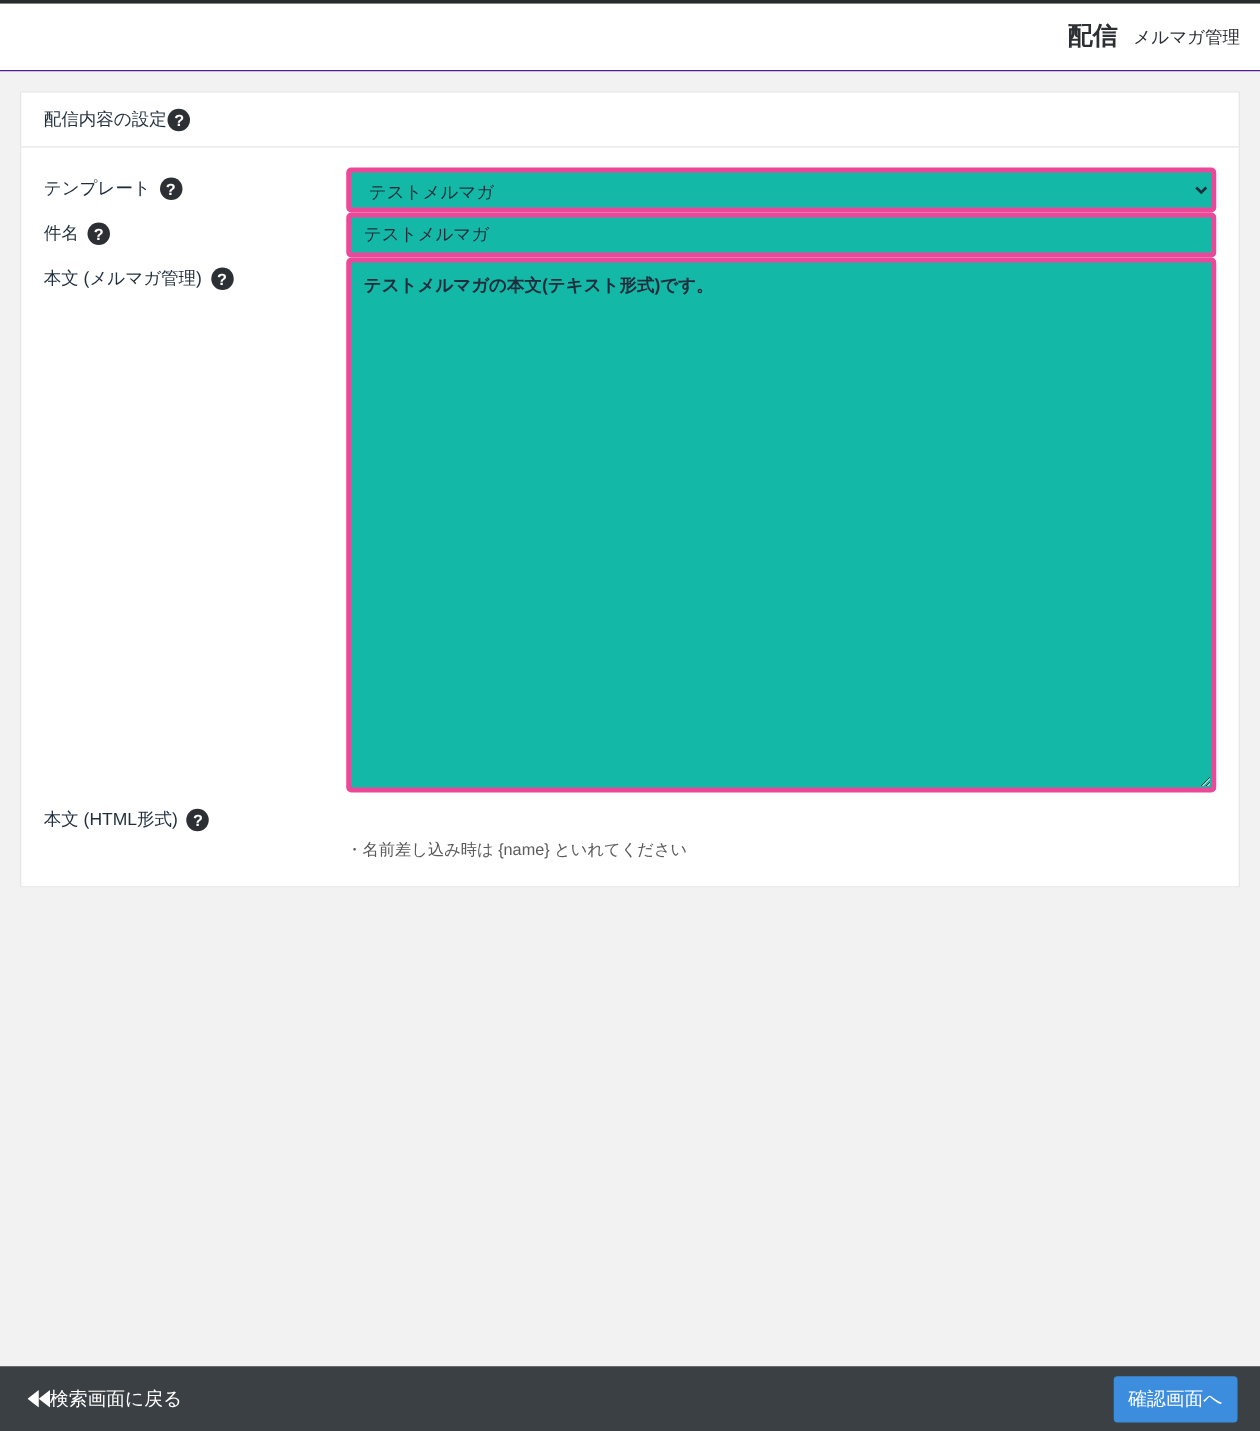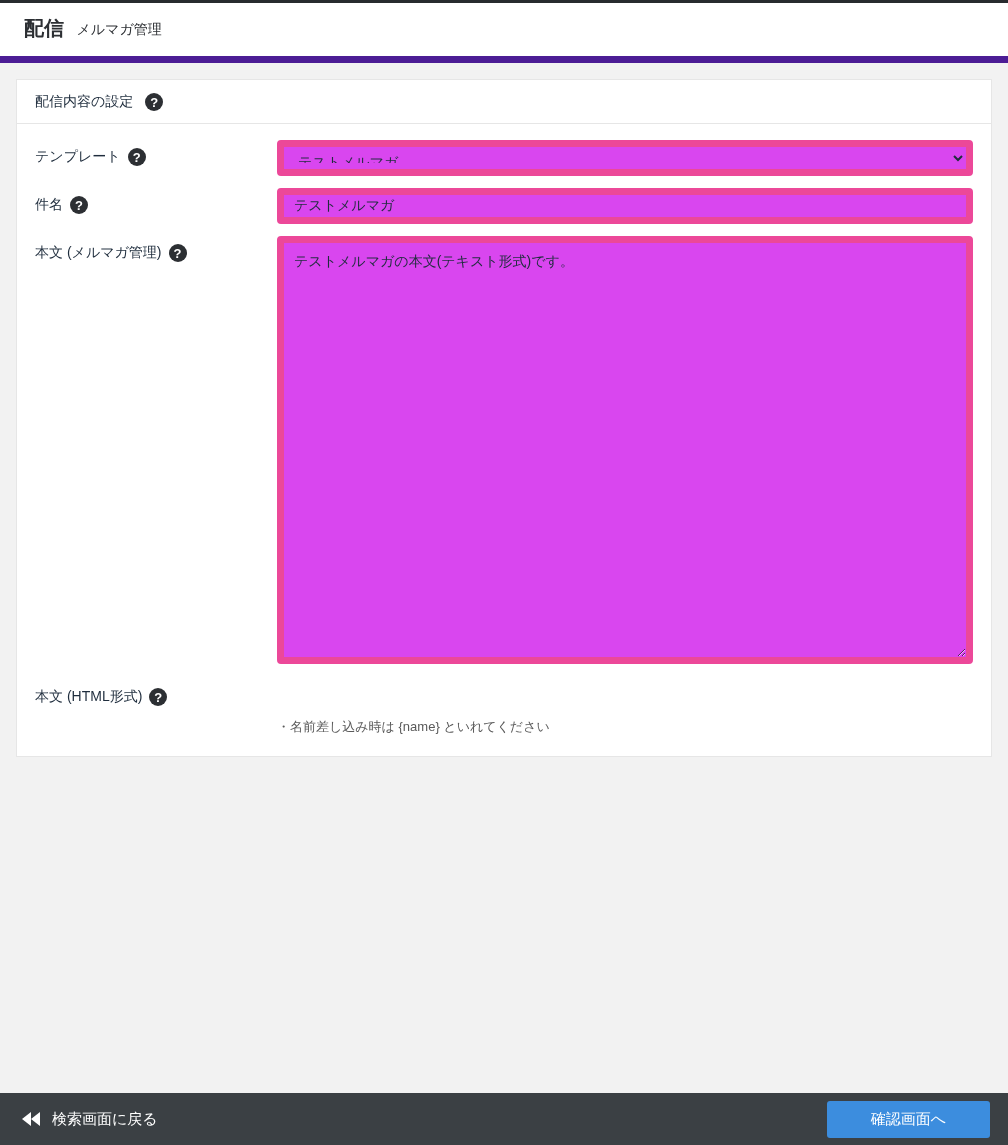--- a/index.html
+++ b/index.html
@@ -14,21 +14,22 @@
       position: relative;
     }
 
     
     .top-rule { height: 3px; background: #272b2e; }
 
     
     .page-header {
       background: #ffffff;
       padding: 12px 16px 14px 24px;
-      border-bottom: 7px solid #4c1d95;
+      border-bottom: 1px solid #4c1d95;
+      text-align: right;
     }
     .page-header .crumb-main {
       font-size: 20px;
       font-weight: 700;
       color: #2c2f33;
       padding-right: 8px;
     }
     .page-header .crumb-sub {
       font-size: 14px;
       color: #2c2f33;
@@ -49,21 +50,21 @@
     }
 
     .card-title {
       padding: 13px 18px 12px 18px;
       border-bottom: 1px solid #e6e6e6;
       font-size: 14px;
       color: #1f2d3d;
       font-weight: 500;
       display: flex;
       align-items: center;
-      gap: 12px;
+      gap: 1px;
     }
 
     .card-body {
       padding: 16px 18px 20px 18px;
     }
 
     .help-badge {
       display: inline-flex;
       align-items: center;
       justify-content: center;
@@ -75,59 +76,59 @@
       font-size: 13px;
       font-weight: 700;
       cursor: help;
       user-select: none;
     }
 
     
     .form-row {
       display: flex;
       align-items: flex-start;
-      margin-bottom: 12px;
       justify-content: space-between;
     }
     .form-row:last-child { margin-bottom: 0; }
     .form-row .label-col {
       width: 242px;
       flex: 0 0 242px;
       padding-top: 8px;
       font-size: 14px;
       color: #1f2d3d;
       display: flex;
       align-items: center;
       gap: 7px;
     }
     .form-row .field-col {
       flex: 1 1 auto;
     }
 
     .select, .text-input, .textarea {
       width: 100%;
-      border: 7px solid #ec4899;
+      border: 4px solid #ec4899;
       border-radius: 4px;
       font-size: 14px;
       color: #1f2d3d;
-      background: #d946ef;
+      background: #14b8a6;
       font-family: inherit;
     }
     .select {
       height: 36px;
       padding: 6px 10px;
     }
     .text-input {
       height: 36px;
       padding: 6px 10px;
     }
     .textarea {
       padding: 8px 10px;
       resize: vertical;
       line-height: 1.5;
+      font-weight: bold;
     }
     .ta-text { height: 428px; }
     .ta-html { height: 428px; }
 
     .hint-line {
       font-size: 13px;
       color: #5a5a5a;
       margin-top: 6px;
       padding-left: 242px;
     }
@@ -140,36 +141,36 @@
       background: #3b4044;
       color: #ffffff;
       display: flex;
       align-items: center;
       justify-content: space-between;
       padding: 0 18px 0 22px;
     }
     .back-link {
       display: flex;
       align-items: center;
-      gap: 12px;
+      gap: 0;
       font-size: 15px;
       cursor: pointer;
     }
     .back-icon {
       display: inline-flex;
       align-items: center;
       line-height: 0;
     }
     .confirm-btn {
       background: #3c8dde;
       color: #ffffff;
       border: none;
       border-radius: 3px;
       font-size: 15px;
-      padding: 9px 44px;
+      padding: 9px 12px;
       cursor: pointer;
       font-family: inherit;
     }
   </style>
 </head>
 <body>
 
 <div class="top-rule"></div>
 
 <div class="page-header">

